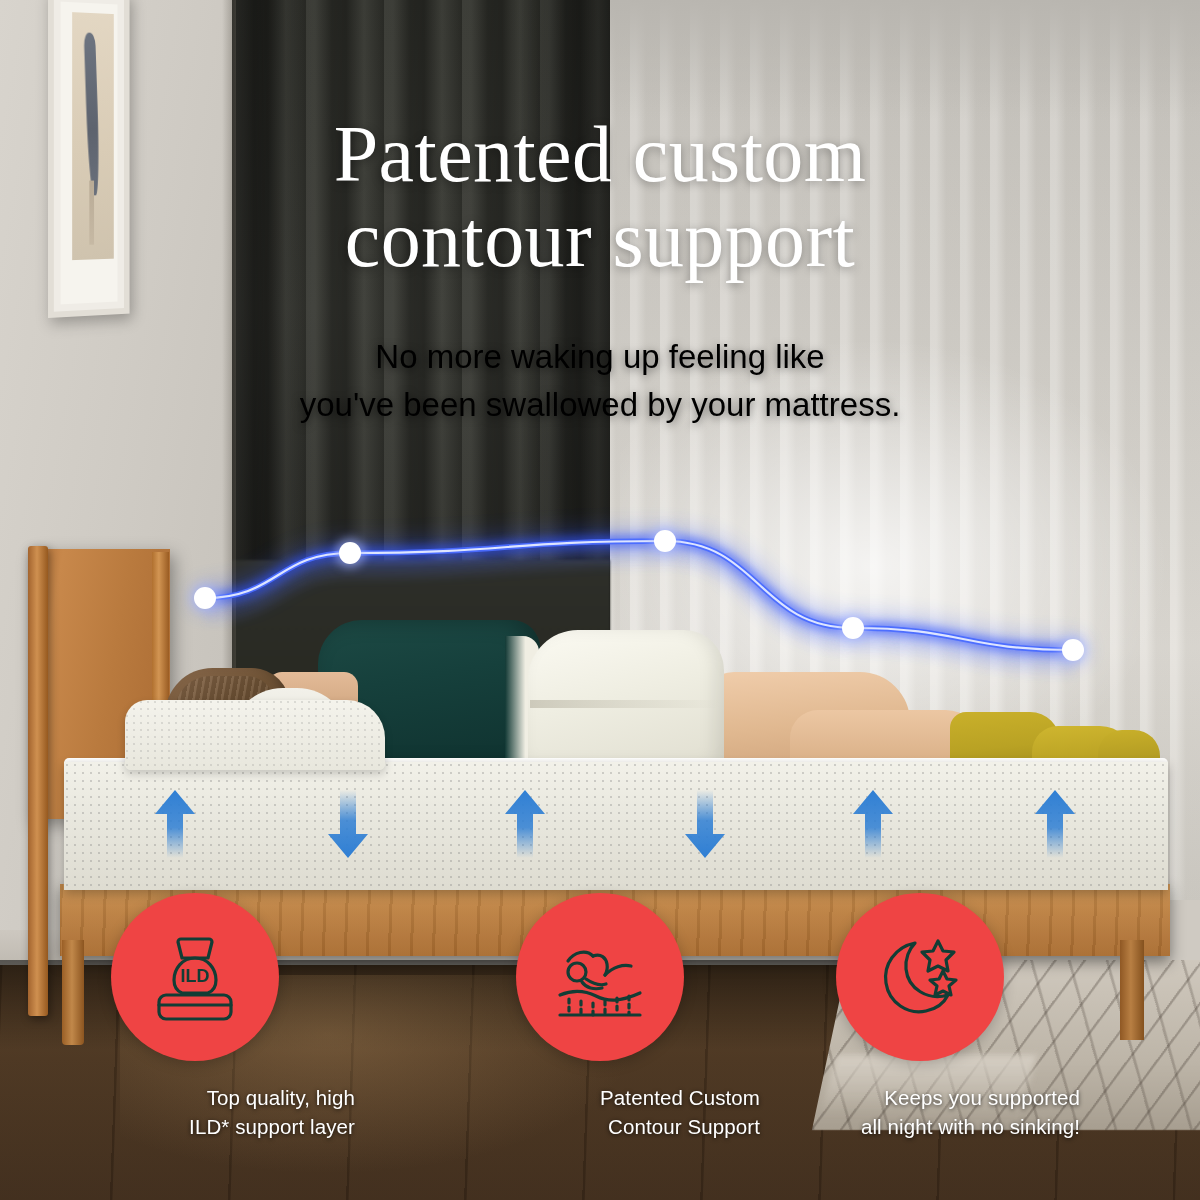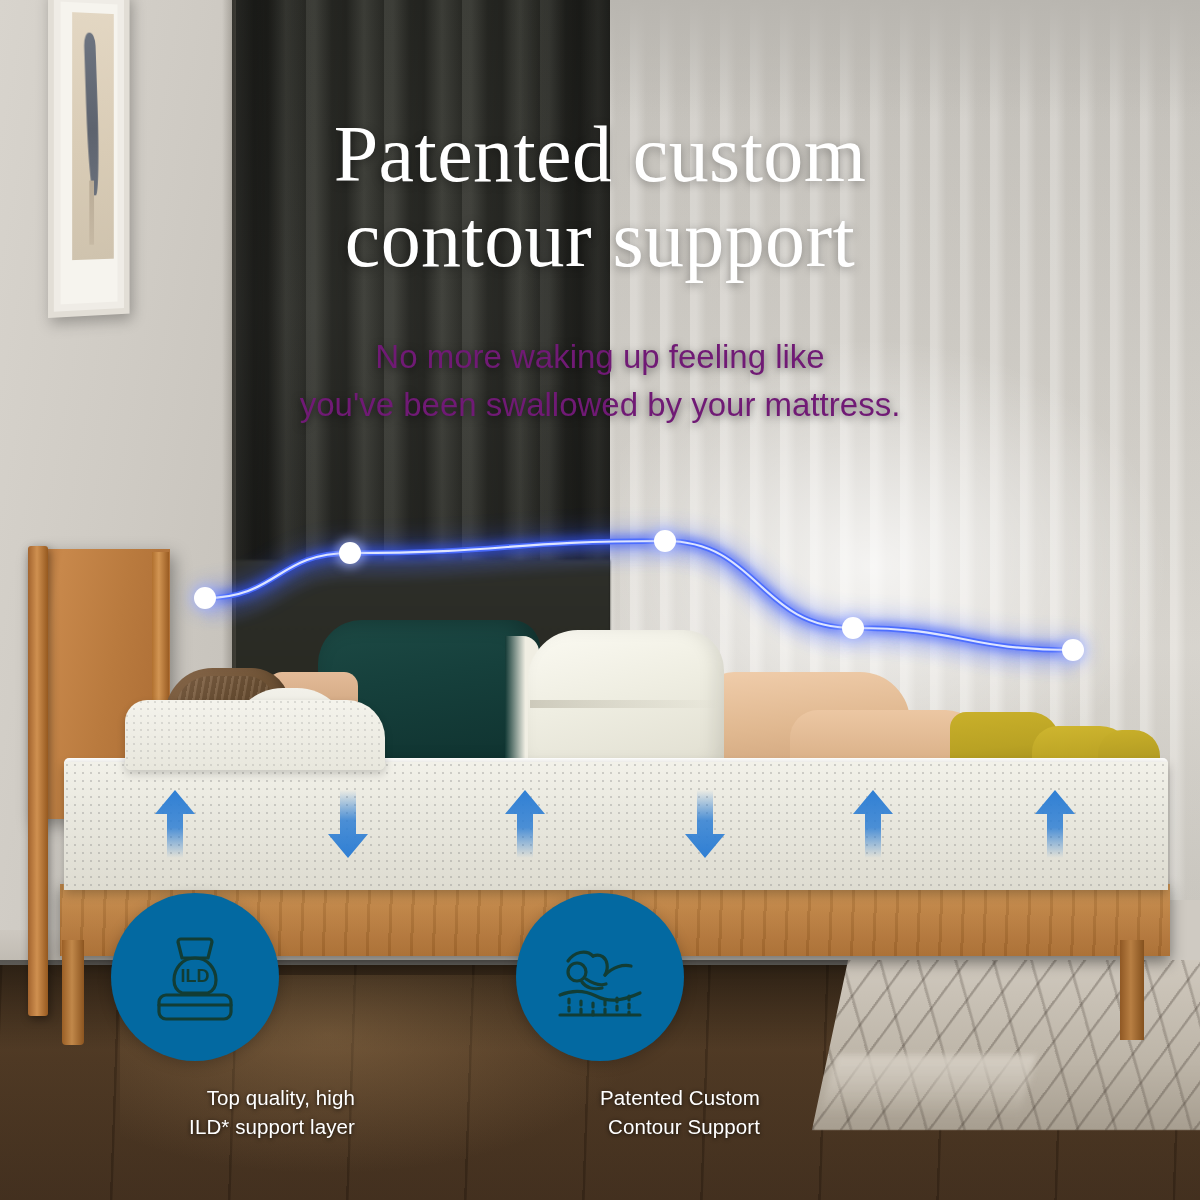--- a/index.html
+++ b/index.html
@@ -280,21 +280,21 @@
     position:absolute;left:0;top:893px;width:1200px;height:300px;
   }
   .feature{
     position:absolute;top:0;width:320px;text-align:center;
   }
   .f1{left:35px;}
   .f2{left:440px;}
   .f3{left:760px;}
   .circle{
     width:168px;height:168px;margin:0 auto;
-    background:#0369a1;border-radius:50%;
+    background:#ef4444;border-radius:50%;
     display:flex;align-items:center;justify-content:center;
     box-shadow:0 3px 14px rgba(0,0,0,.22);
   }
   .feature-label{
     margin-top:22px;
     color:#ffffff;
     font-size:20.5px;
     line-height:1.42;
     letter-spacing:.1px;
     text-shadow:0 1px 4px rgba(0,0,0,.75);
@@ -310,21 +310,21 @@
     font-family:"Liberation Serif", "DejaVu Serif", serif;
     font-size:80px;
     line-height:1.06;
     letter-spacing:.4px;
     white-space:pre-line;
     text-shadow:0 2px 10px rgba(0,0,0,.35);
   }
   .subhead{
     position:absolute;left:0;top:333px;width:1200px;
     text-align:center;
-    color:#701a75;
+    color:#000000;
     font-size:33px;
     line-height:1.44;
     white-space:pre-line;
     text-shadow:0 2px 8px rgba(0,0,0,.55);
   }
 </style>
 </head>
 <body>
 
 <div id="stage">
@@ -512,20 +512,32 @@
           <path d="M34 57 c4 6 12 8 20 6"></path>
           <path d="M12 70 c12 -5 24 -5 36 1 c12 6 24 6 44 -3"></path>
           <path d="M12 90 h80"></path>
           <path d="M21 74 v14 M33 76 v13 M45 78 v12 M57 76 v13 M69 73 v16 M81 71 v18" stroke-dasharray="4 4"></path>
         </svg>
       </div>
       <div class="feature-label">Patented Custom
 Contour Support</div>
     </div>
 
+    <div class="feature f3">
+      <div class="circle">
+        <svg width="104" height="104" viewBox="0 0 104 104" fill="none" stroke="#123d35" stroke-width="3.2" stroke-linejoin="round" stroke-linecap="round">
+          <path d="M47 18 C27 22 15 40 18 58 C21 78 40 90 58 86 C68 84 76 78 80 70
+                   C60 76 40 64 38 44 C37 34 41 24 47 18 Z"></path>
+          <path d="M70 16 l5 10 l11 1 l-8 8 l2 11 l-10 -5 l-10 5 l2 -11 l-8 -8 l11 -1 z"></path>
+          <path d="M75 46 l4 8 l9 1 l-7 6 l2 9 l-8 -4 l-8 4 l2 -9 l-7 -6 l9 -1 z"></path>
+        </svg>
+      </div>
+      <div class="feature-label">Keeps you supported
+all night with no sinking!</div>
+    </div>
   </div>
 
   <div class="headline">Patented custom
 contour support</div>
   <div class="subhead">No more waking up feeling like
 you've been swallowed by your mattress.</div>
 
 </div>
 
 </body></html>

